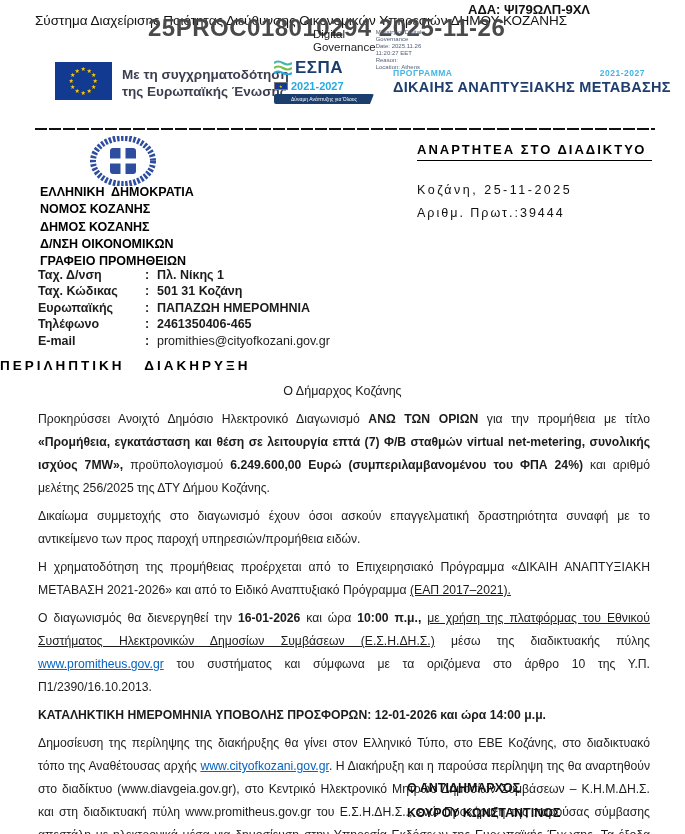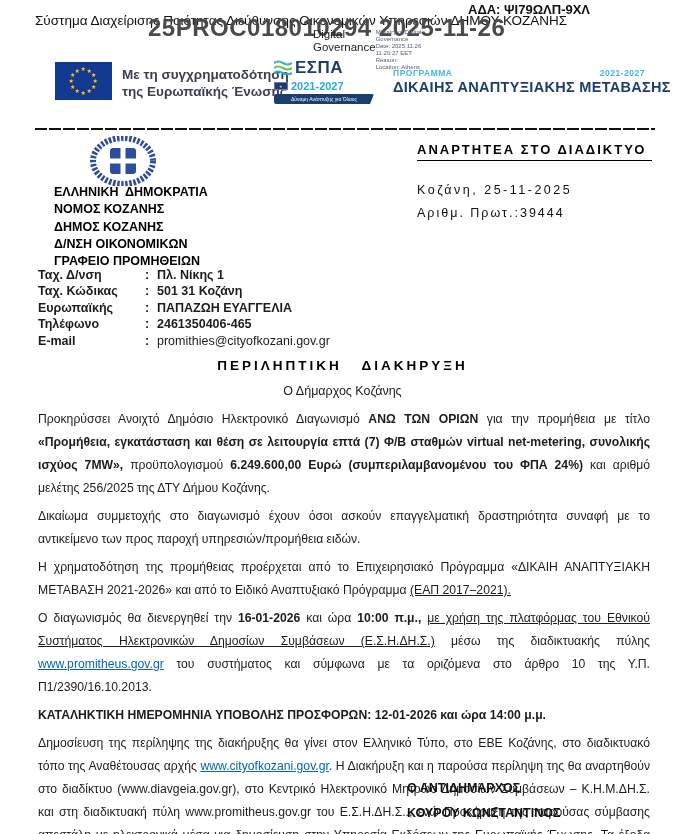--- a/index.html
+++ b/index.html
@@ -30,36 +30,36 @@
   .dam { position:absolute; top:68px; left:393px; width:252px; }
   .dam-row1 { display:flex; justify-content:space-between; font-size:8.5px; font-weight:bold; color:#41b6e6; letter-spacing:.5px; }
   .dam-title { font-size:14.5px; font-weight:bold; color:#1f3e6e; letter-spacing:.3px; margin-top:1px; white-space:nowrap; }
 
   
   .sep-line { position:absolute; top:128px; left:35px; width:620px; height:2px;
     background:repeating-linear-gradient(90deg,#111 0 12px,transparent 12px 14px); }
 
   
   .emblem { position:absolute; top:136px; left:88px; }
-  .lh-lines { position:absolute; top:184px; left:54px; }
+  .lh-lines { position:absolute; top:184px; left:40px; }
   .lh-line { font-size:12.5px; font-weight:bold; line-height:17.3px; white-space:pre; color:#000; }
   .ref-block { position:absolute; top:140px; left:417px; }
   .anartitea { display:inline-block; font-size:13px; font-weight:bold; letter-spacing:2px; border-bottom:1.5px solid #000; padding:0 6px 3px 0; color:#000; }
   .place-date { margin-top:22px; font-size:12.5px; letter-spacing:2.5px; color:#111; }
   .protocol { margin-top:9px; font-size:12.5px; letter-spacing:2px; color:#111; }
 
   
   .contact { position:absolute; top:267px; left:38px; }
   .c-row { display:flex; font-size:12.5px; line-height:16.4px; }
   .c-label { width:107px; font-weight:bold; }
   .c-sep { width:12px; font-weight:bold; }
   .c-value.bv { font-weight:bold; }
 
   
-  .doc-heading { position:absolute; top:358px; left:0; width:100%; text-align:center; font-size:13.5px; font-weight:bold; letter-spacing:3px; white-space:pre; color:#000; }
+  .doc-heading { position:absolute; top:358px; left:0; width:100%; font-size:13.5px; font-weight:bold; letter-spacing:3px; white-space:pre; color:#000; }
   .doc-subheading { position:absolute; top:384px; left:0; width:100%; text-align:center; font-size:12.5px; color:#1c1c1c; }
 
   
   .doc-body { position:absolute; top:408px; left:38px; width:612px; font-size:12.2px; line-height:23px; text-align:justify; color:#1c1c1c; }
   .para { margin-bottom:5px; }
   .para .b { font-weight:bold; }
   .para .u { text-decoration:underline; }
   .para .link { color:#0563c1; text-decoration:underline; cursor:pointer; }
 
   
@@ -171,21 +171,21 @@
         <span class="c-value bv">Πλ. Νίκης 1</span>
       </div>
       <div class="c-row">
         <span class="c-label">Ταχ. Κώδικας</span>
         <span class="c-sep">:</span>
         <span class="c-value bv">501 31 Κοζάνη</span>
       </div>
       <div class="c-row">
         <span class="c-label">Ευρωπαϊκής</span>
         <span class="c-sep">:</span>
-        <span class="c-value bv">ΠΑΠΑΖΩΗ ΕΥΑΓΓΕΛΙΑ</span>
+        <span class="c-value bv">ΠΑΠΑΖΩΗ ΗΜΕΡΟΜΗΝΙΑ</span>
       </div>
       <div class="c-row">
         <span class="c-label">Τηλέφωνο</span>
         <span class="c-sep">:</span>
         <span class="c-value bv">2461350406-465</span>
       </div>
       <div class="c-row">
         <span class="c-label">E-mail</span>
         <span class="c-sep">:</span>
         <span class="c-value">promithies@cityofkozani.gov.gr</span>

